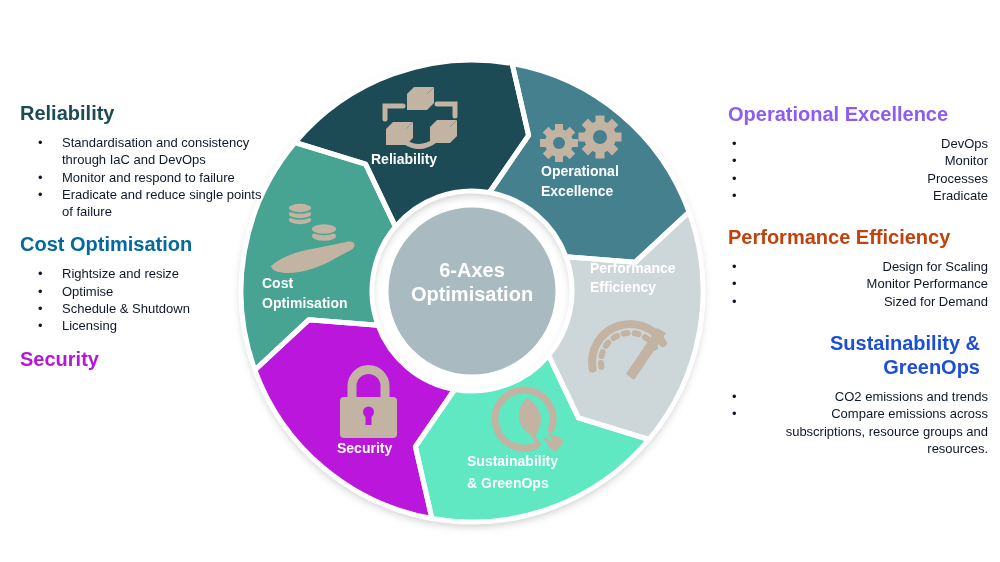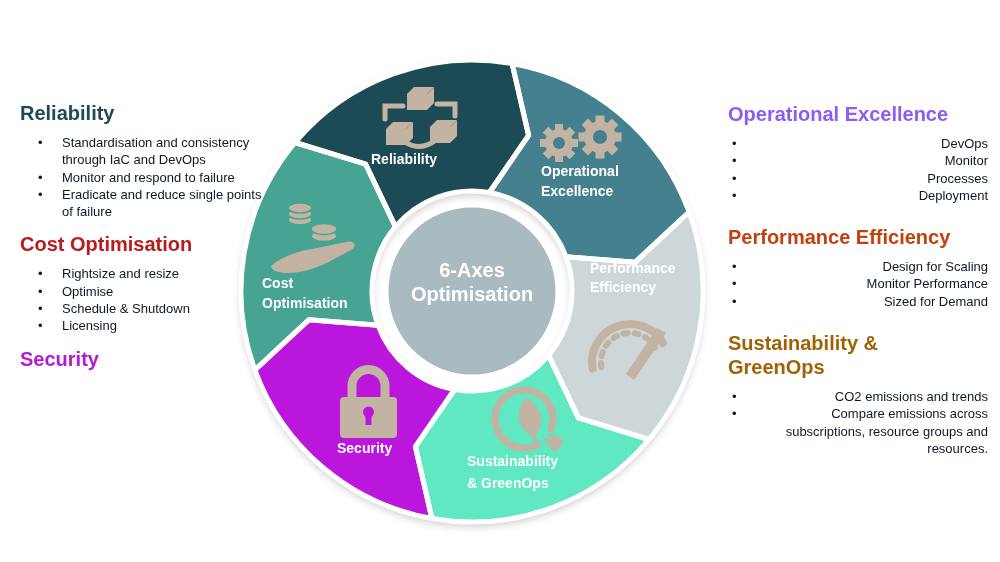--- a/index.html
+++ b/index.html
@@ -7,25 +7,25 @@
          font-family:"Liberation Sans",sans-serif;}
   .wheel-svg{position:absolute;left:0;top:0;width:1000px;height:562px;}
 
   
   .col{position:absolute;}
   .col-left{left:20px;top:101px;width:254px;}
   .col-right{left:728px;top:102px;width:260px;}
   .sec-h{font-size:20px;font-weight:700;margin:0 0 9px 0;white-space:nowrap;line-height:1.2;}
   .sec-h.wrap{white-space:normal;width:252px;}
   .h-reliability{color:#1d4b55;}
-  .h-cost{color:#b91c1c;}
+  .h-cost{color:#0369a1;}
   .h-security{color:#b517d8;}
   .h-opex{color:#8b5cf6;}
   .h-perf{color:#c2410c;}
-  .h-sust{color:#a16207;}
+  .h-sust{color:#1d4ed8;text-align:right;}
   .bullets{list-style:none;margin:0 0 12px 0;padding:0;font-size:13px;line-height:1.33;color:#0f172a;}
   .col-right .bullets{margin-bottom:21px;text-align:right;}
   .bullets li{position:relative;margin:0;}
   .b-left-wide li{padding-left:42px;}
   .b-left-wide li::before{content:"\2022";position:absolute;left:18px;}
   .b-left-tight li{padding-left:30px;}
   .b-left-tight li::before{content:"\2022";position:absolute;left:12px;}
   .b-right li{padding-left:29px;}
   .b-right li::before{content:"\2022";position:absolute;left:4px;}
 
@@ -182,21 +182,21 @@
     </section>
   </div>
 
   <div class="col col-right">
     <section>
       <h2 class="sec-h h-opex">Operational Excellence</h2>
       <ul class="bullets b-right">
         <li>DevOps</li>
         <li>Monitor</li>
         <li>Processes</li>
-        <li>Deployment</li>
+        <li>Eradicate</li>
       </ul>
     </section>
     <section>
       <h2 class="sec-h h-perf">Performance Efficiency</h2>
       <ul class="bullets b-right">
         <li>Design for Scaling</li>
         <li>Monitor Performance</li>
         <li>Sized for Demand</li>
       </ul>
     </section>

